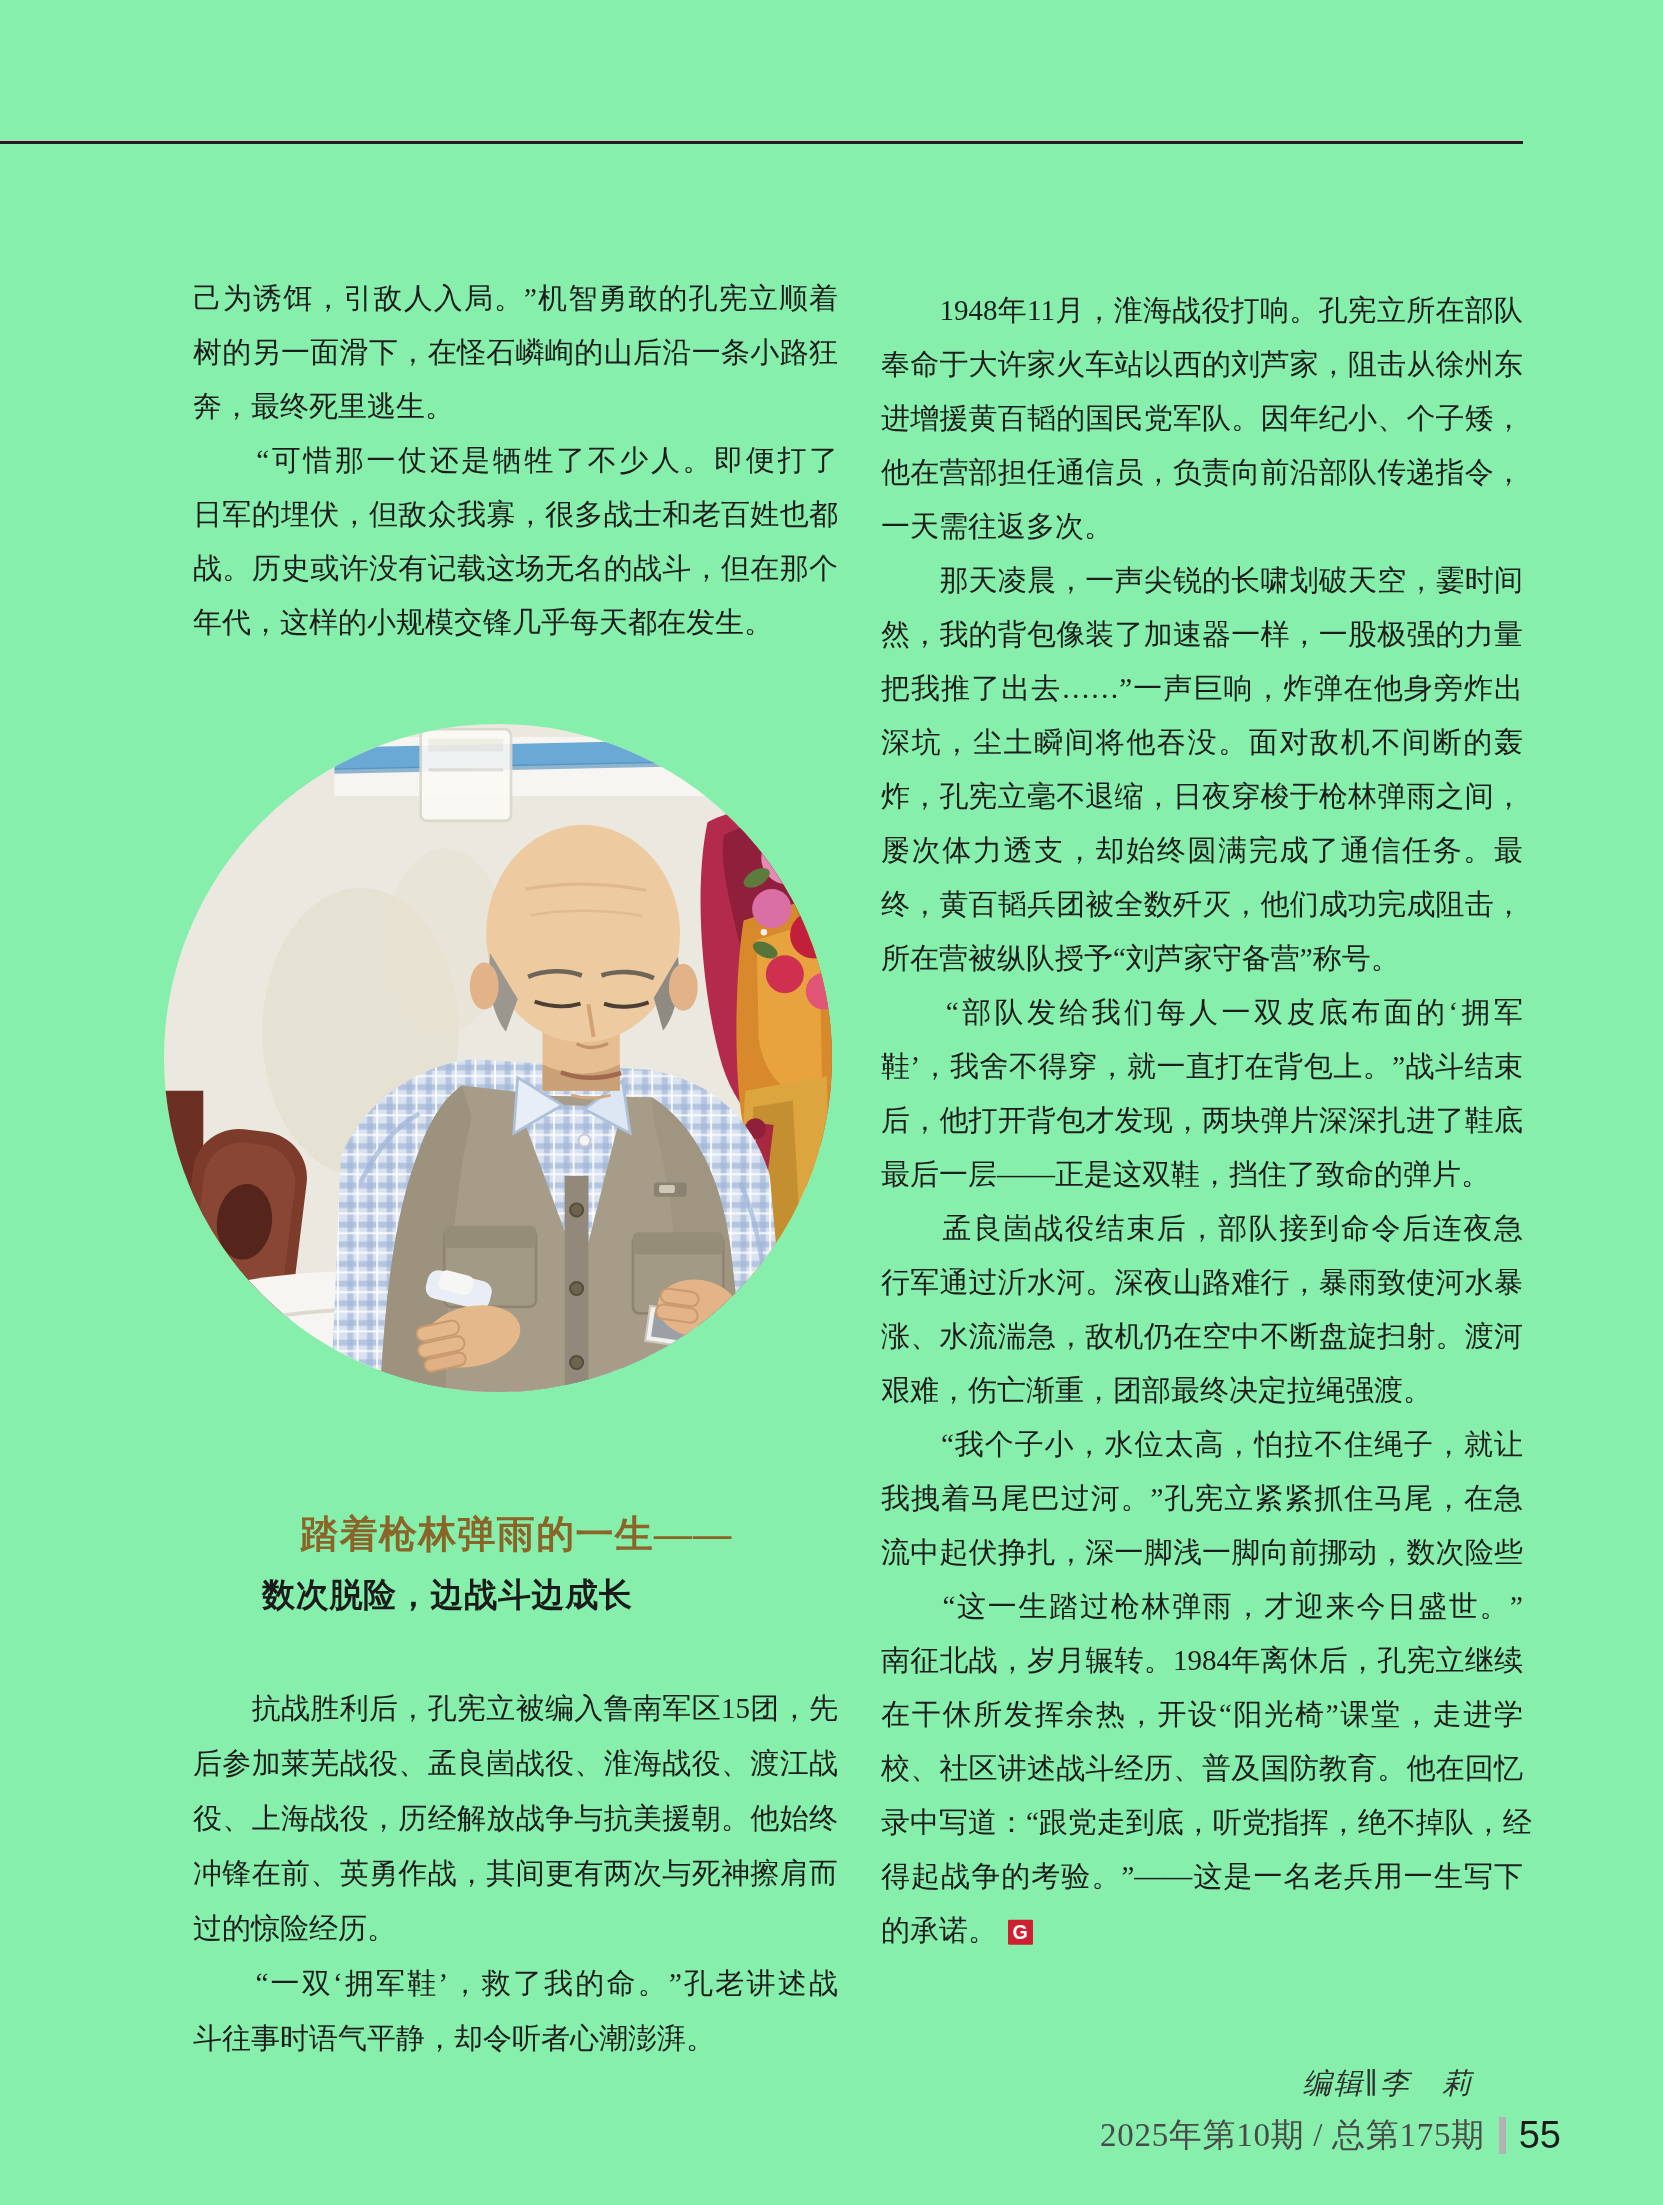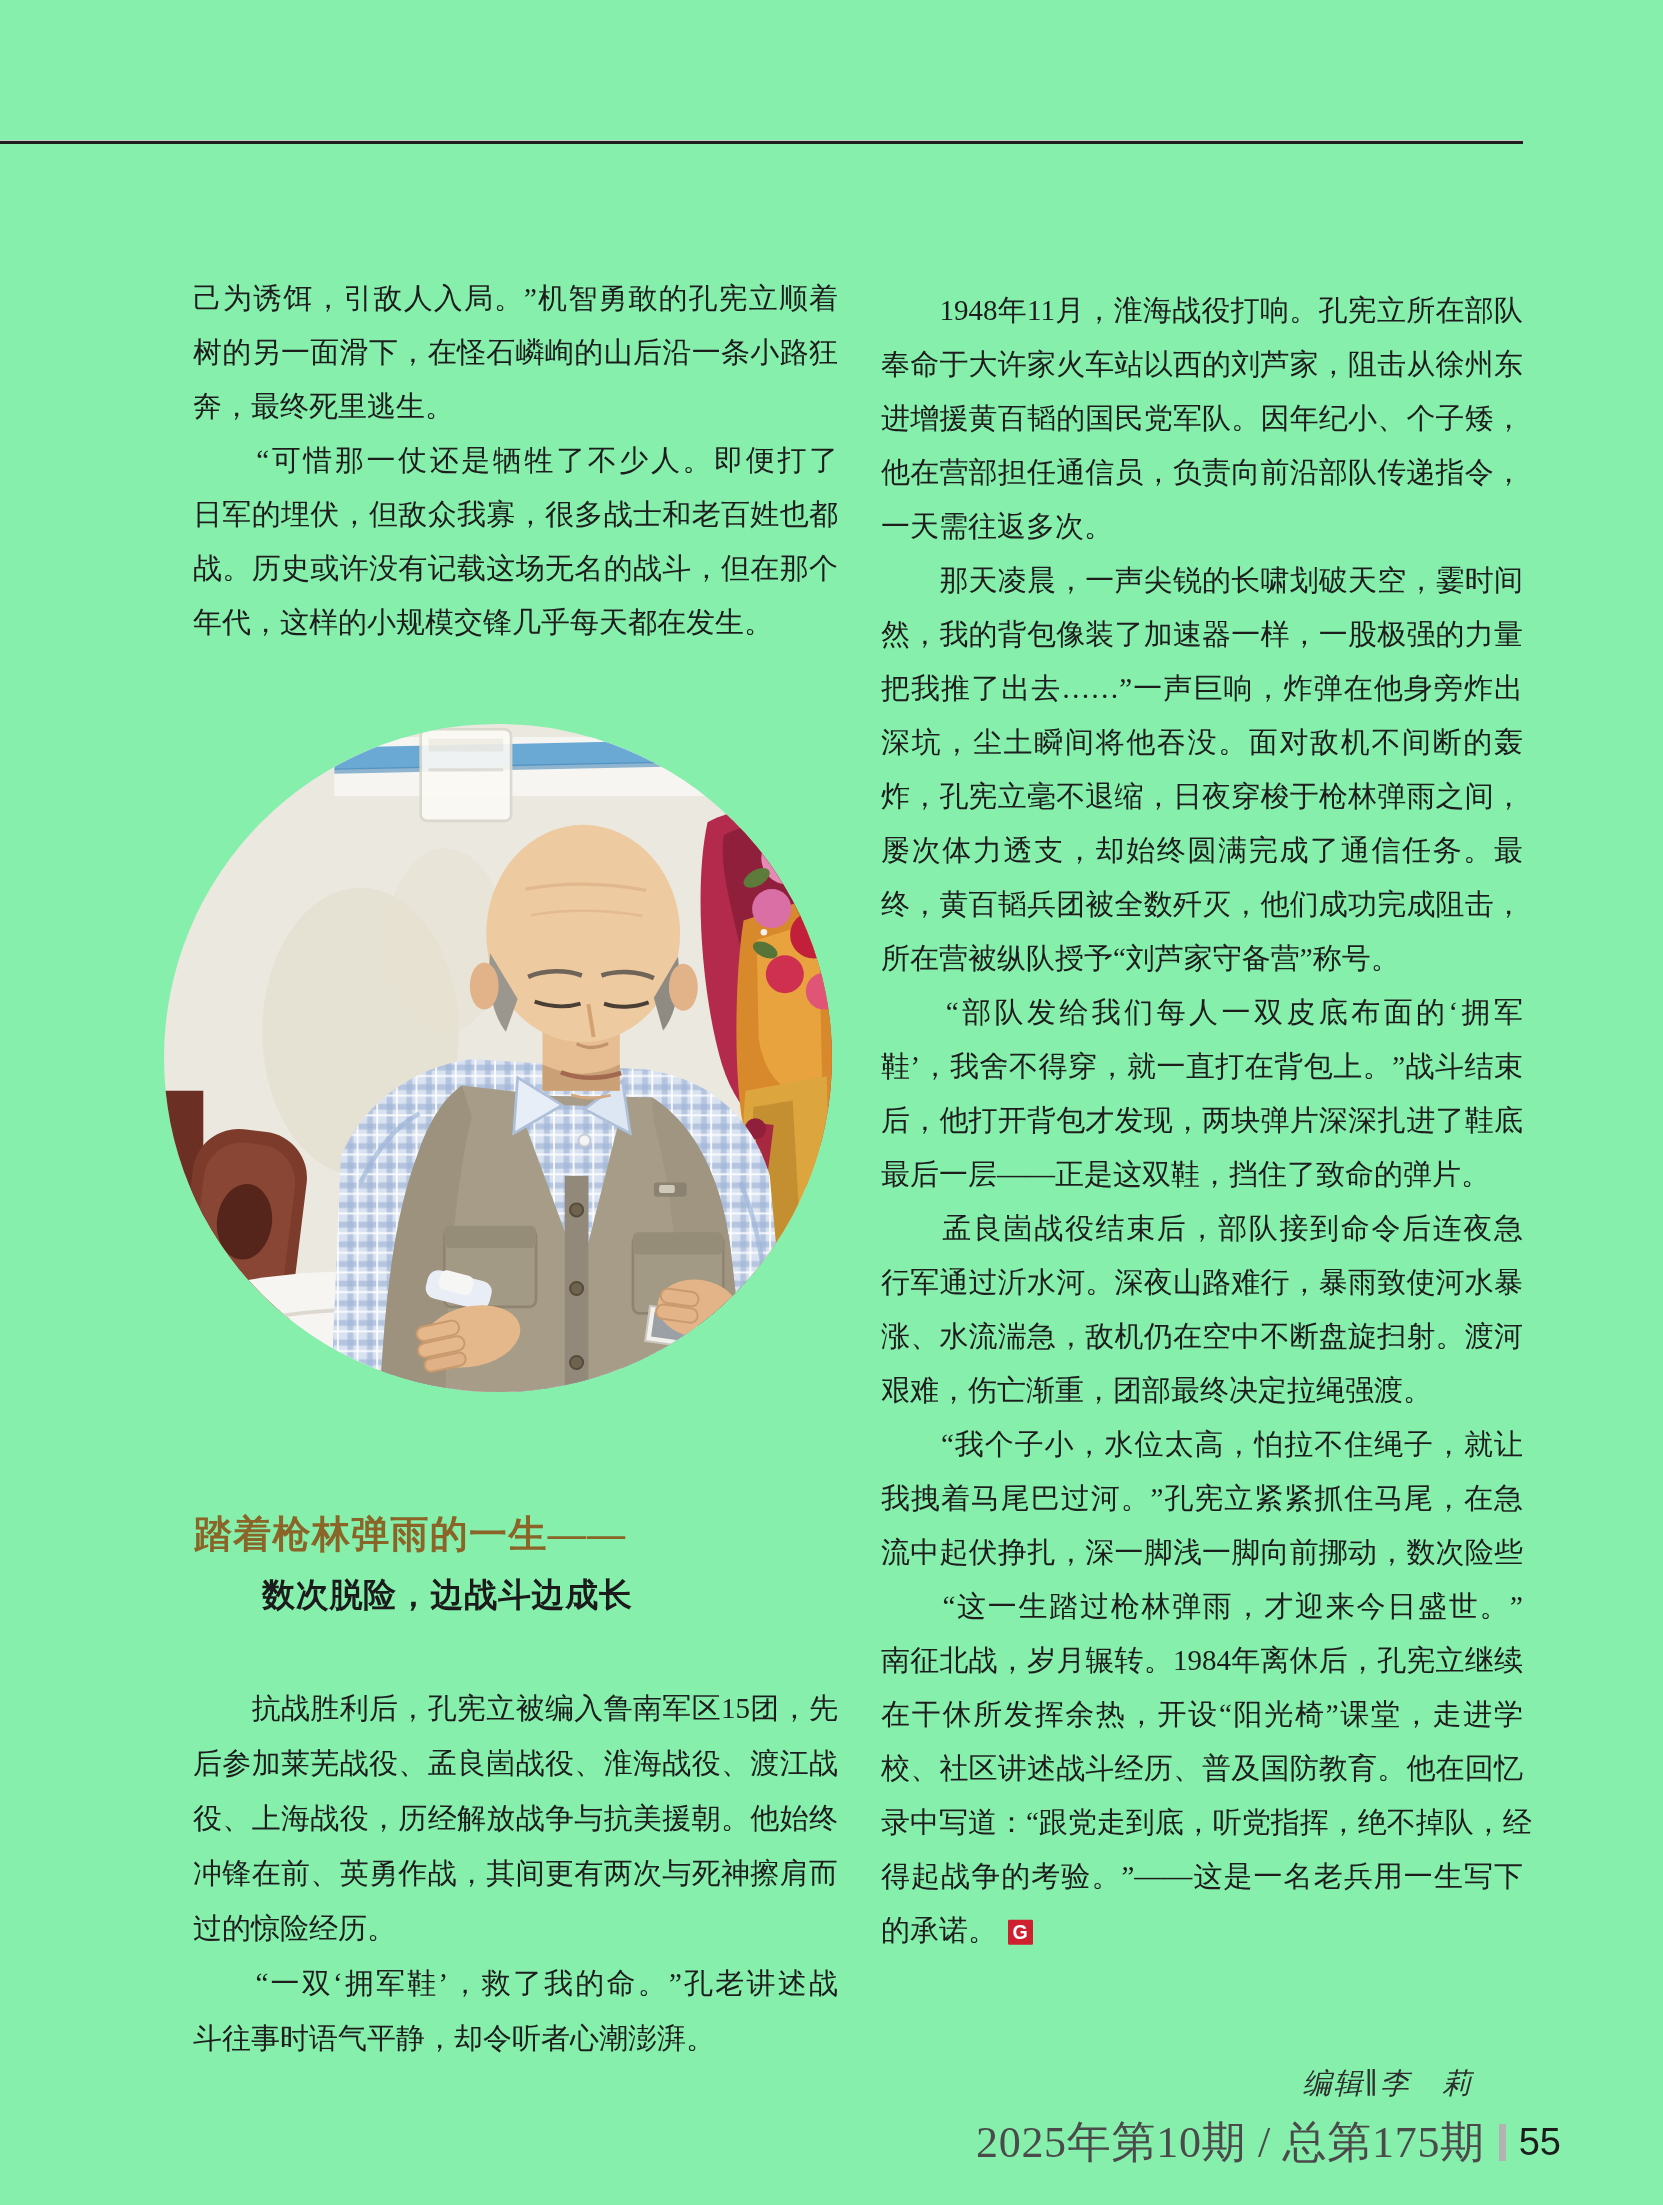--- a/index.html
+++ b/index.html
@@ -64,21 +64,21 @@
 
   
   #editor-line{
     position:absolute;right:191px;top:2064px;
     font-style:italic;font-size:29px;color:#2e2e2e;letter-spacing:2px;
   }
   #issue-line{
     position:absolute;right:103px;top:2113px;
     display:flex;align-items:center;
   }
-  .issue-text{font-size:44px;color:#4a4a4a;letter-spacing:0.7px;}
+  .issue-text{font-size:33px;color:#4a4a4a;letter-spacing:0.7px;}
   .page-bar{width:6.5px;height:37px;background:#b2b2b2;margin:0 13px 0 14.4px;}
   .page-number{
     font-size:38px;color:#1c1c1c;
     font-family:"Liberation Sans","DejaVu Sans",sans-serif;
   }
 </style>
 </head>
 <body>
 
 <div id="page">
@@ -238,21 +238,21 @@
         <rect x="742" y="898" width="76" height="54" fill="#f2f1ec" stroke="#c9c7bf" stroke-width="3"></rect>
         <rect x="750" y="906" width="60" height="38" fill="#9aa0a6"></rect>
         <ellipse cx="815" cy="892" rx="62" ry="44" fill="#e2b488"></ellipse>
         <rect x="756" y="868" width="58" height="22" rx="11" fill="#e2b488" stroke="#c99a6d" stroke-width="3"></rect>
         <rect x="752" y="893" width="64" height="22" rx="11" fill="#e2b488" stroke="#c99a6d" stroke-width="3"></rect>
       </g>
     </svg>
   </figure>
 
   <div id="heading">
-    <div class="kicker" style="color: rgb(138, 101, 39);">踏着枪林弹雨的一生——</div>
+    <div class="kicker" style="color: rgb(138, 101, 39); text-align: center;">踏着枪林弹雨的一生——</div>
     <div class="subtitle">数次脱险，边战斗边成长</div>
   </div>
 
   <div id="col-left-bottom" class="col">
       <div class="line">　　抗战胜利后，孔宪立被编入鲁南军区15团，先</div>
       <div class="line">后参加莱芜战役、孟良崮战役、淮海战役、渡江战</div>
       <div class="line">役、上海战役，历经解放战争与抗美援朝。他始终</div>
       <div class="line">冲锋在前、英勇作战，其间更有两次与死神擦肩而</div>
       <div class="line end">过的惊险经历。</div>
       <div class="line">　　“一双‘拥军鞋’，救了我的命。”孔老讲述战</div>

